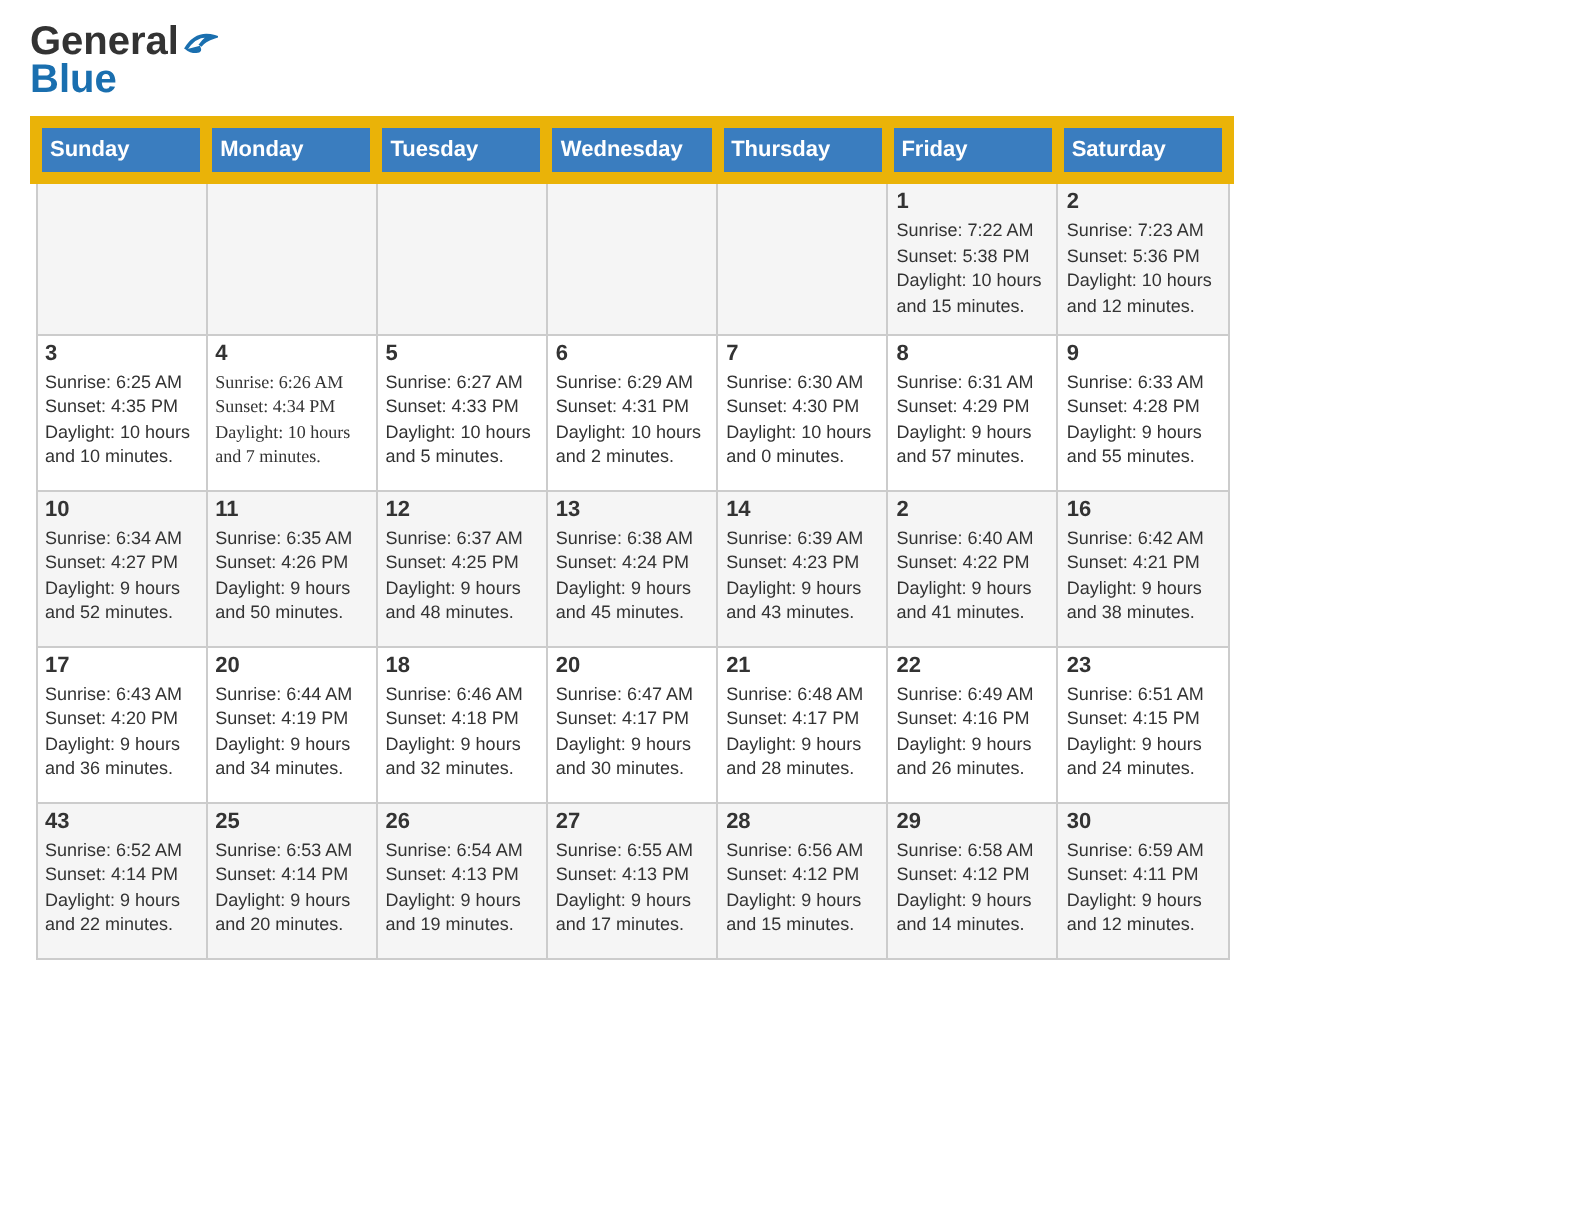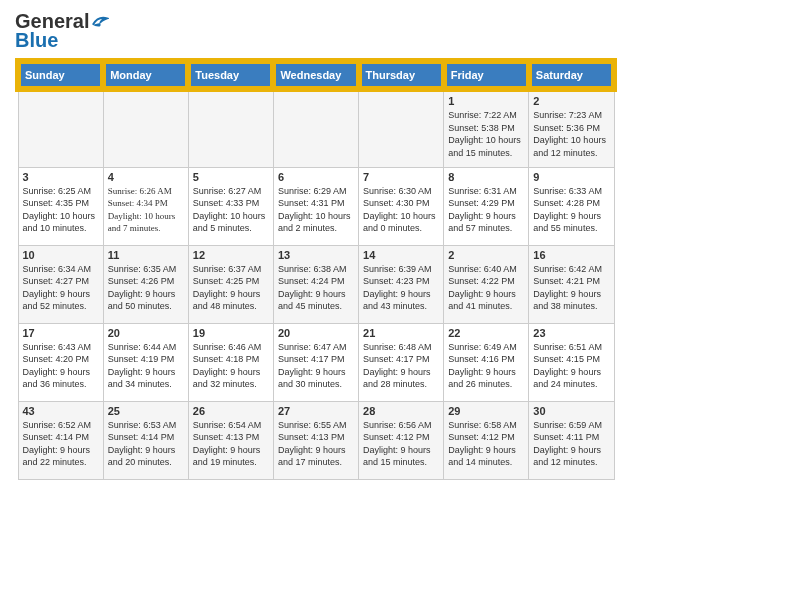--- a/index.html
+++ b/index.html
@@ -198,21 +198,21 @@
         </tr>
         <tr>
           <td><span class="day-num">17</span><span class="day-info" style="white-space: pre-line;">Sunrise: 6:43 AM
 Sunset: 4:20 PM
 Daylight: 9 hours
 and 36 minutes.</span></td>
           <td><span class="day-num">20</span><span class="day-info" style="white-space: pre-line;">Sunrise: 6:44 AM
 Sunset: 4:19 PM
 Daylight: 9 hours
 and 34 minutes.</span></td>
-          <td><span class="day-num">19</span><span class="day-info" style="white-space: pre-line;">Sunrise: 6:46 AM
+          <td><span class="day-num">18</span><span class="day-info" style="white-space: pre-line;">Sunrise: 6:46 AM
 Sunset: 4:18 PM
 Daylight: 9 hours
 and 32 minutes.</span></td>
           <td><span class="day-num">20</span><span class="day-info" style="white-space: pre-line;">Sunrise: 6:47 AM
 Sunset: 4:17 PM
 Daylight: 9 hours
 and 30 minutes.</span></td>
           <td><span class="day-num">21</span><span class="day-info" style="white-space: pre-line;">Sunrise: 6:48 AM
 Sunset: 4:17 PM
 Daylight: 9 hours

